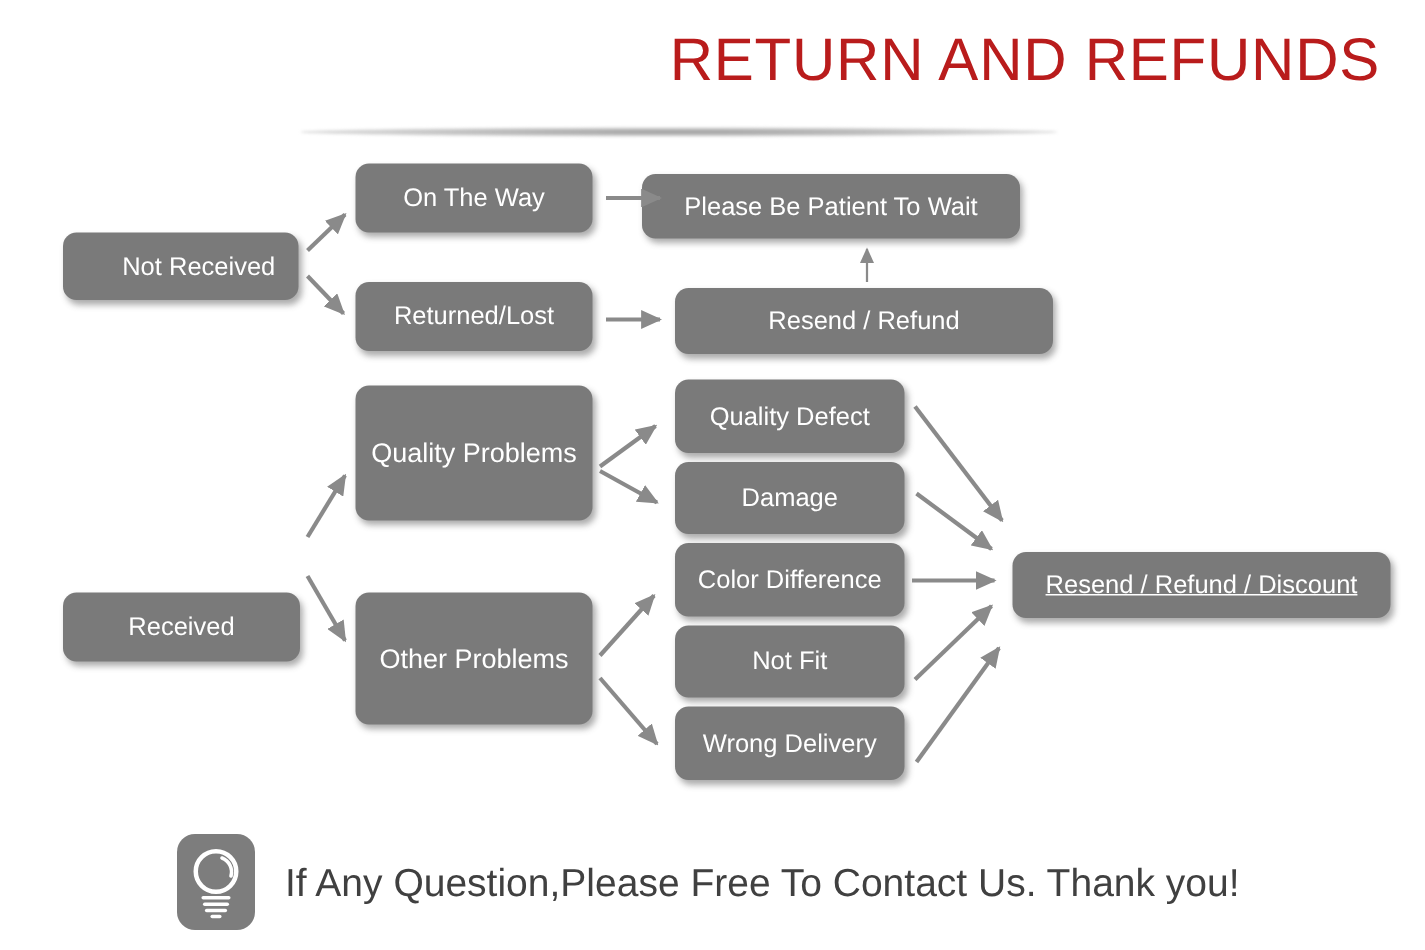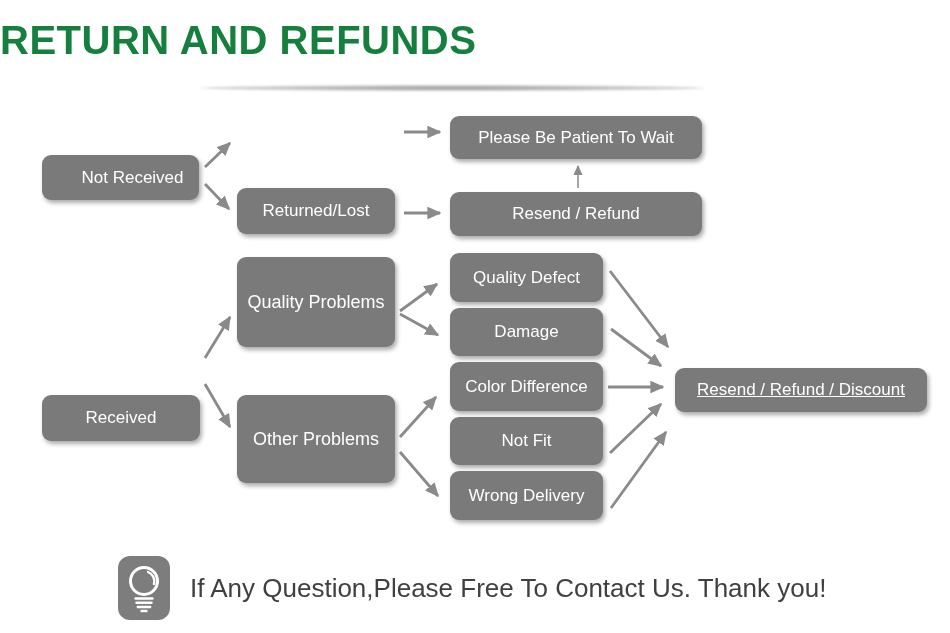--- a/index.html
+++ b/index.html
@@ -13,25 +13,25 @@
     width: 950px;
     height: 633px;
     background: #ffffff;
     overflow: hidden;
   }
   .page-title {
     position: absolute;
     left: 0;
     top: 18px;
     width: 920px;
-    text-align: left;
+    text-align: right;
     font-size: 40px;
-    font-weight: bold;
+    font-weight: normal;
     letter-spacing: 0.5px;
-    color: #15803d;
+    color: #b91c1c;
   }
   .title-divider {
     position: absolute;
     left: 200px;
     top: 85px;
     width: 505px;
     height: 6px;
     border-radius: 50%;
     filter: blur(1px);
     background: radial-gradient(ellipse at center,
@@ -47,21 +47,21 @@
     align-items: center;
     justify-content: center;
     text-align: center;
     box-shadow: 2px 3px 4px rgba(70,70,70,0.45);
     padding: 0 4px;
     box-sizing: border-box;
   }
   .n-not-received     { left: 42px;  top: 155px; width: 157px; height: 45px; padding-left: 28px; }
   .n-on-the-way       { left: 237px; top: 109px; width: 158px; height: 46px; }
   .n-returned-lost    { left: 237px; top: 188px; width: 158px; height: 46px; }
-  .n-please-wait      { left: 450px; top: 116px; width: 252px; height: 43px; }
+  .n-please-wait      { left: 428px; top: 116px; width: 252px; height: 43px; }
   .n-resend-refund    { left: 450px; top: 192px; width: 252px; height: 44px; }
   .n-received         { left: 42px;  top: 348px; width: 158px; height: 46px; margin-top: 47px; }
   .n-quality-problems { left: 237px; top: 257px; width: 158px; height: 90px; font-size: 18px; }
   .n-other-problems   { left: 237px; top: 395px; width: 158px; height: 88px; font-size: 18px; }
   .n-quality-defect   { left: 450px; top: 253px; width: 153px; height: 49px; }
   .n-damage           { left: 450px; top: 308px; width: 153px; height: 48px; }
   .n-color-difference { left: 450px; top: 362px; width: 153px; height: 49px; }
   .n-not-fit          { left: 450px; top: 417px; width: 153px; height: 48px; }
   .n-wrong-delivery   { left: 450px; top: 471px; width: 153px; height: 49px; }
   .n-discount         { left: 675px; top: 368px; width: 252px; height: 44px; text-decoration: underline; }
@@ -97,20 +97,21 @@
 </style>
 </head>
 <body>
 
 <div id="canvas">
 
   <div class="page-title">RETURN AND REFUNDS</div>
   <div class="title-divider"></div>
 
   <div class="node n-not-received">Not Received</div>
+  <div class="node n-on-the-way">On The Way</div>
   <div class="node n-returned-lost">Returned/Lost</div>
   <div class="node n-please-wait">Please Be Patient To Wait</div>
   <div class="node n-resend-refund">Resend / Refund</div>
   <div class="node n-received">Received</div>
   <div class="node n-quality-problems">Quality Problems</div>
   <div class="node n-other-problems">Other Problems</div>
   <div class="node n-quality-defect">Quality Defect</div>
   <div class="node n-damage">Damage</div>
   <div class="node n-color-difference">Color Difference</div>
   <div class="node n-not-fit">Not Fit</div>

